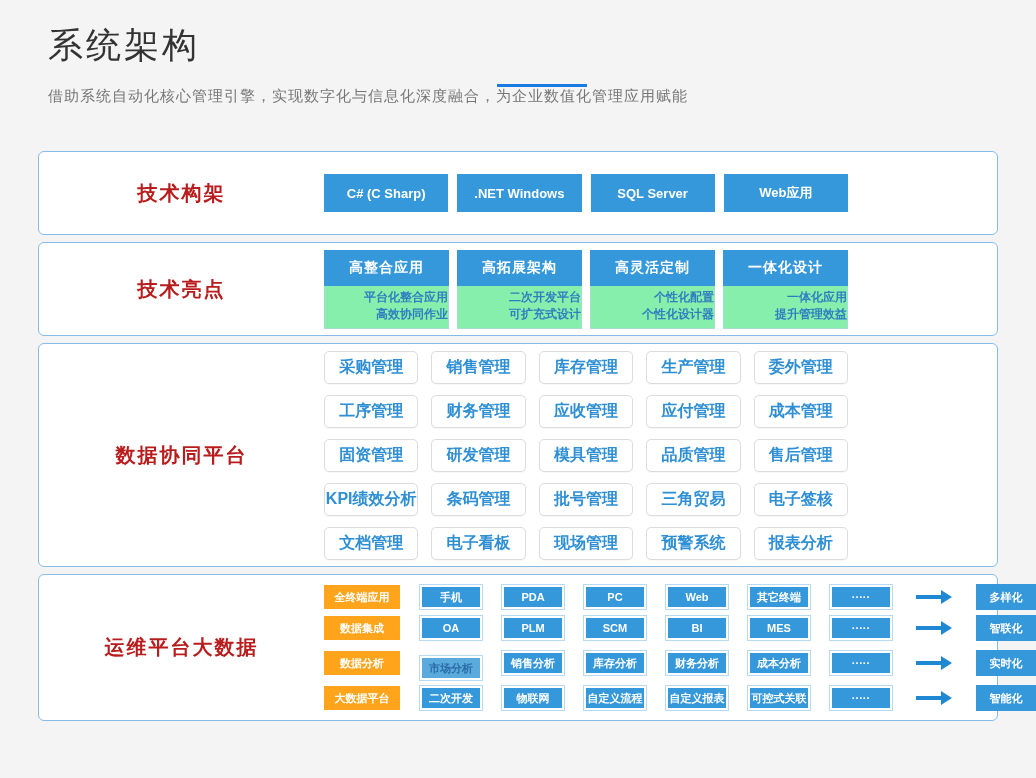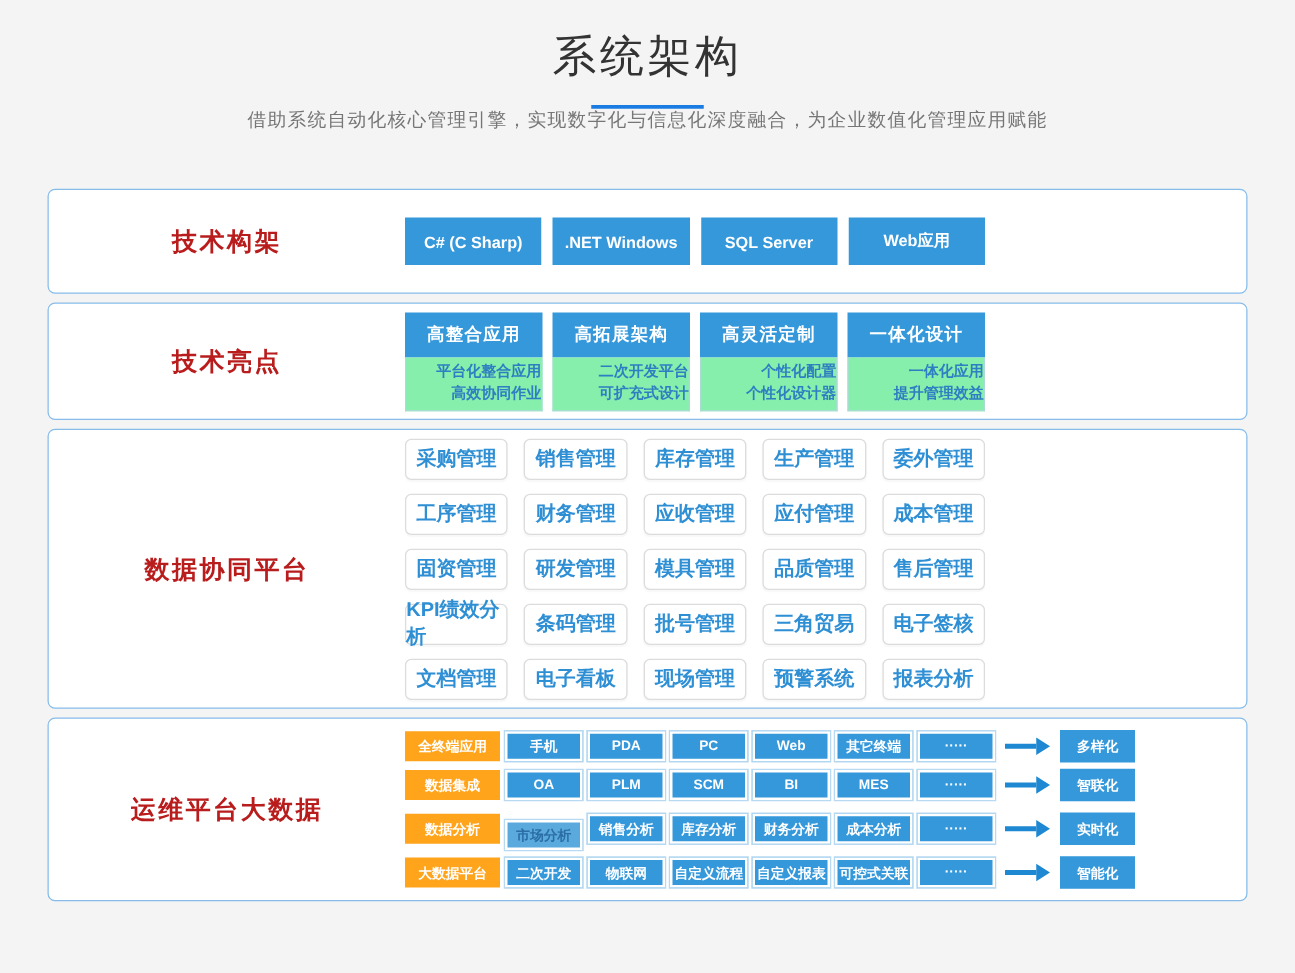--- a/index.html
+++ b/index.html
@@ -3,21 +3,21 @@
 <meta charset="utf-8">
 <style>
   * { margin:0; padding:0; box-sizing:border-box; }
   html,body { width:1036px; height:778px; }
   body {
     background:#f4f4f5;
     font-family:"Liberation Sans", sans-serif;
     position:relative;
     overflow:hidden;
   }
-  .header { text-align:center; padding-top:22px; }
+  .header { text-align:left; padding-top:22px;padding-left:48px; }
   .title { font-size:35px; color:#333; font-weight:400; letter-spacing:3px; }
   .title-underline { width:90px; height:3px; background:#1a7ce2; margin:15px auto 0; }
   .subtitle { font-size:15px; color:#767676; letter-spacing:1px; }
 
   .section {
     margin:7px 38px 0;
     background:#fff;
     border:1px solid #85bcea;
     border-radius:6px;
     display:flex;
@@ -30,21 +30,21 @@
 
   .sec-label {
     width:285px;
     text-align:center;
     color:#b91c1c;
     font-size:20px;
     font-weight:bold;
     letter-spacing:2px;
     flex:0 0 auto;
   }
-  .sec-content { width:464px; flex:0 0 auto; }
+  .sec-content { width:524px; flex:0 0 auto; }
   .sec4 .sec-content { width:606px; }
 
   
   .tech-row { display:flex; gap:9px; }
   .btn-blue {
     flex:1; height:38px;
     background:#3598db; color:#fff;
     font-size:13px; font-weight:bold;
     display:flex; align-items:center; justify-content:center;
   }
@@ -72,21 +72,21 @@
   .module {
     height:33px; background:#fff;
     border:1px solid #dcdcdc; border-radius:5px;
     color:#2e8fd4; font-size:16px; font-weight:bold;
     display:flex; align-items:center; justify-content:center;
     box-shadow:0 1px 1px rgba(0,0,0,0.03);
   }
 
   
   .ops-rows { display:flex; flex-direction:column; gap:5px; }
-  .ops-row { display:flex; align-items:center; gap:4px;text-align:right; }
+  .ops-row { display:flex; align-items:center; gap:20px;text-align:right; }
   .chip {
     height:24px; color:#fff; font-size:11px; font-weight:bold;
     display:flex; align-items:center; justify-content:center;
     flex:0 0 auto;
   }
   .chip-orange { width:76px; background:#ffa41b; }
   .chip-blue {
     width:62px; background:#3598db;
     border:2px solid #fff;
     box-shadow:0 0 0 1px #b7d9f2;

